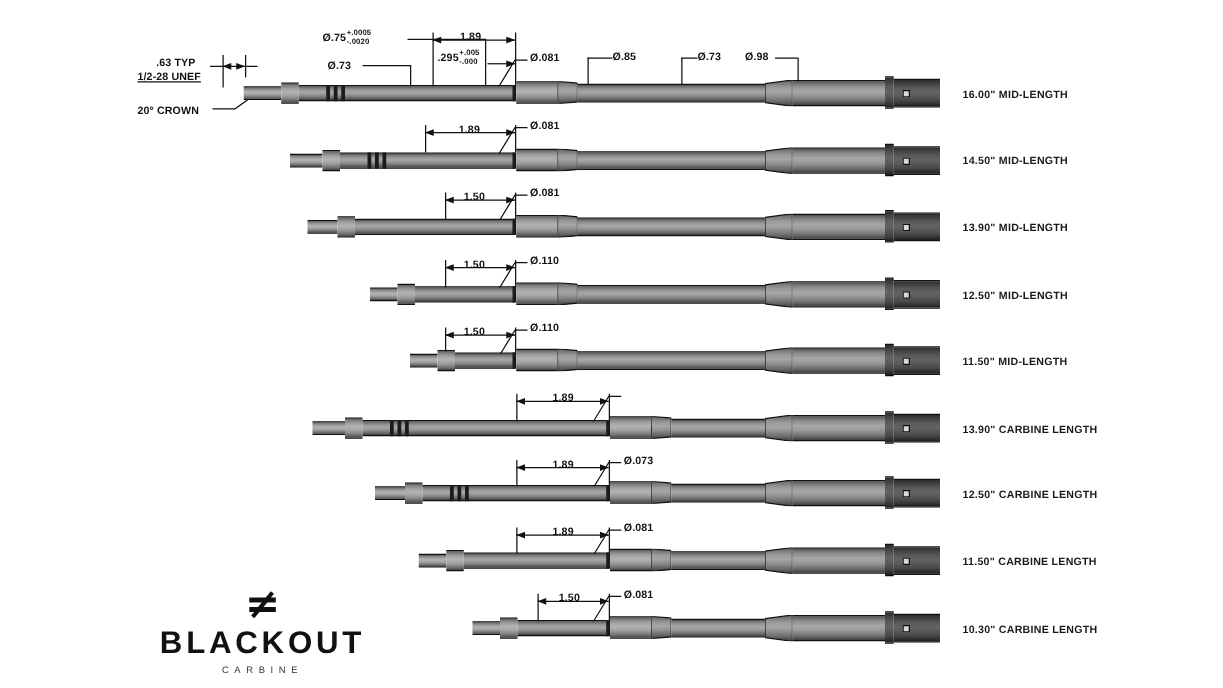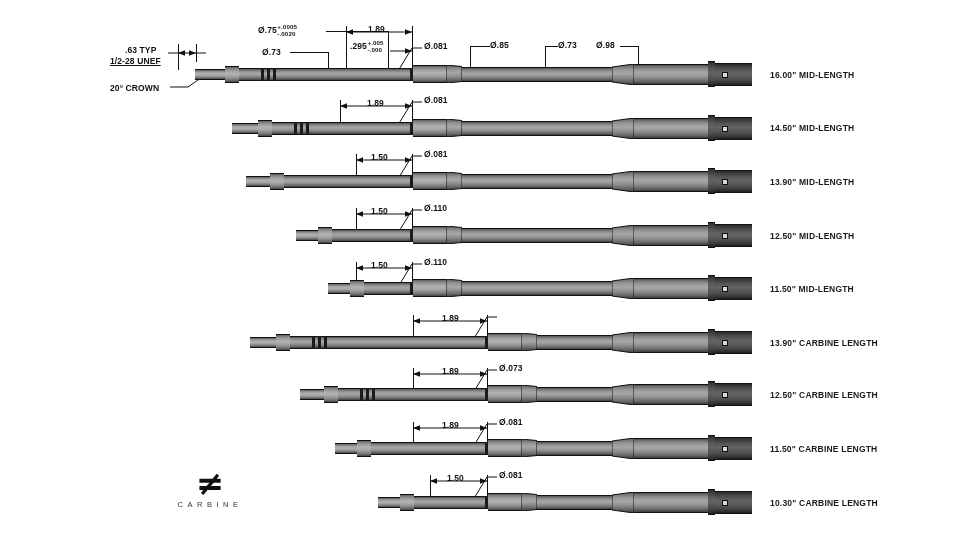--- a/index.html
+++ b/index.html
@@ -646,16 +646,17 @@
   <div class="rowlbl" style="left:770px;top:177px;">13.90" MID-LENGTH</div>
   <div class="rowlbl" style="left:770px;top:231px;">12.50" MID-LENGTH</div>
   <div class="rowlbl" style="left:770px;top:284px;">11.50" MID-LENGTH</div>
   <div class="rowlbl" style="left:770px;top:338px;">13.90" CARBINE LENGTH</div>
   <div class="rowlbl" style="left:770px;top:390px;">12.50" CARBINE LENGTH</div>
   <div class="rowlbl" style="left:770px;top:444px;">11.50" CARBINE LENGTH</div>
   <div class="rowlbl" style="left:770px;top:498px;">10.30" CARBINE LENGTH</div>
 
   <div id="logo">
     <div class="mark">≠</div>
+    <div class="word">BLACKOUT</div>
     <div class="sub">CARBINE</div>
   </div>
 
 </div>
 
 </body></html>

